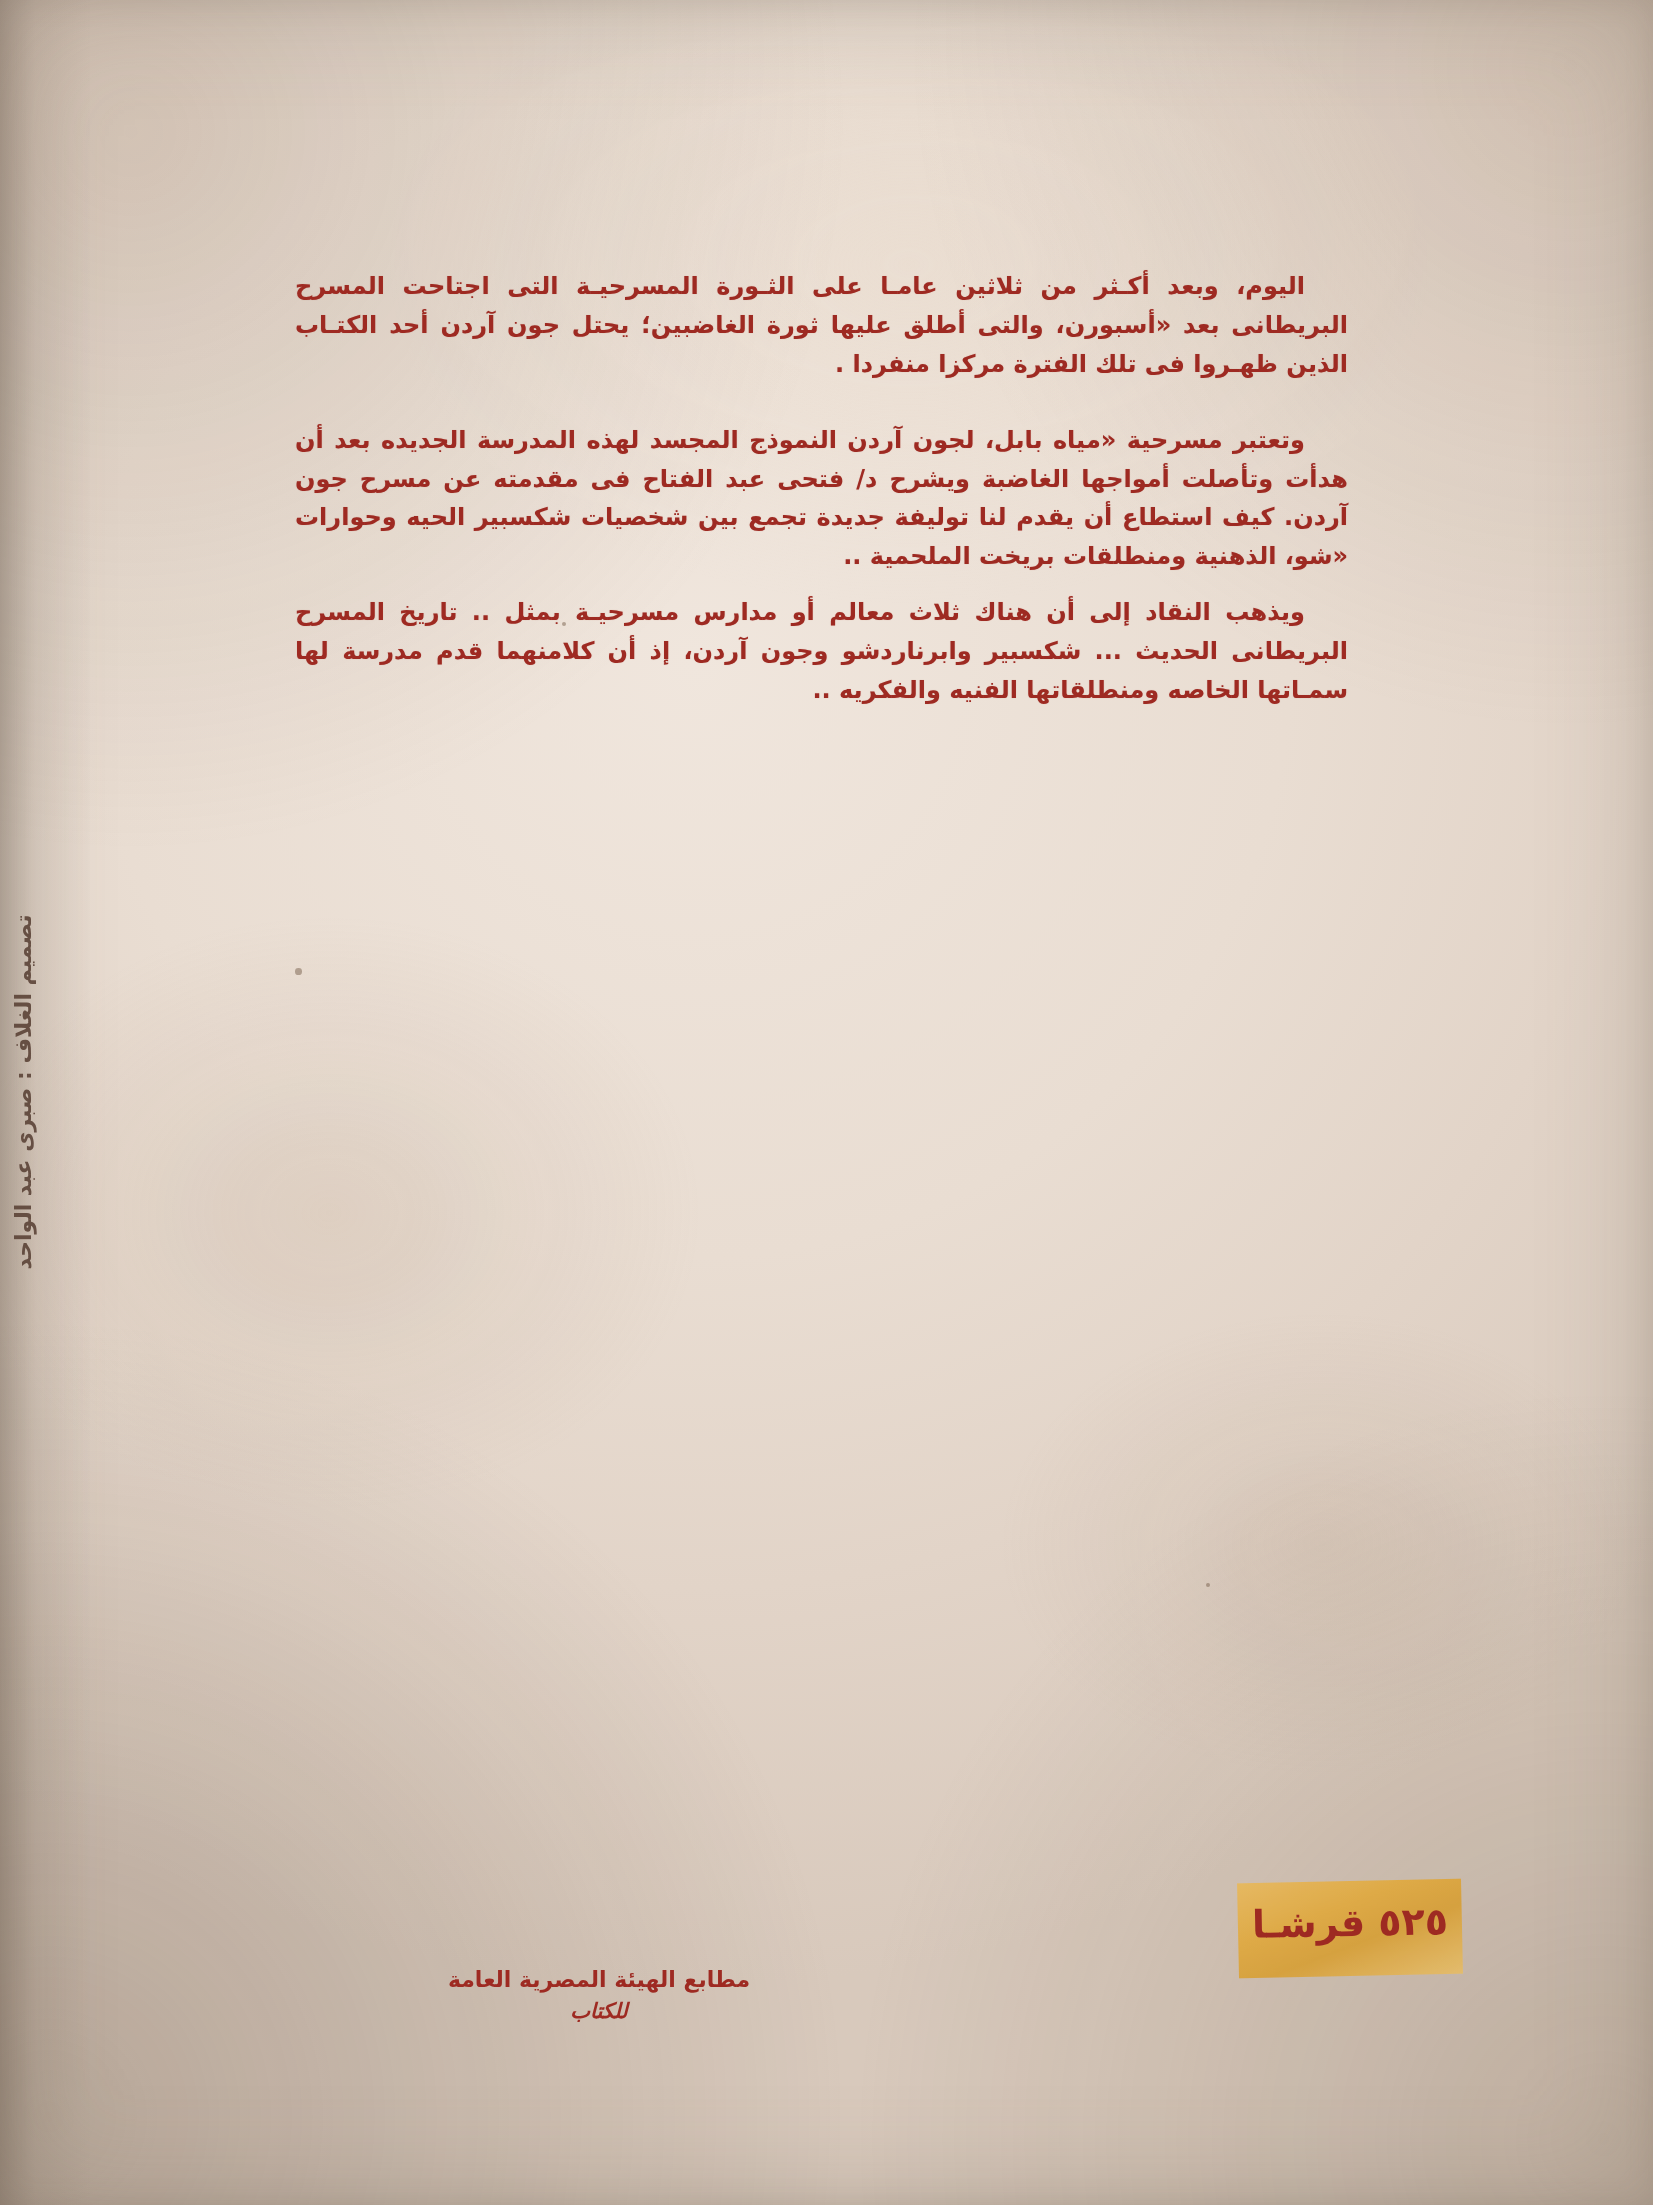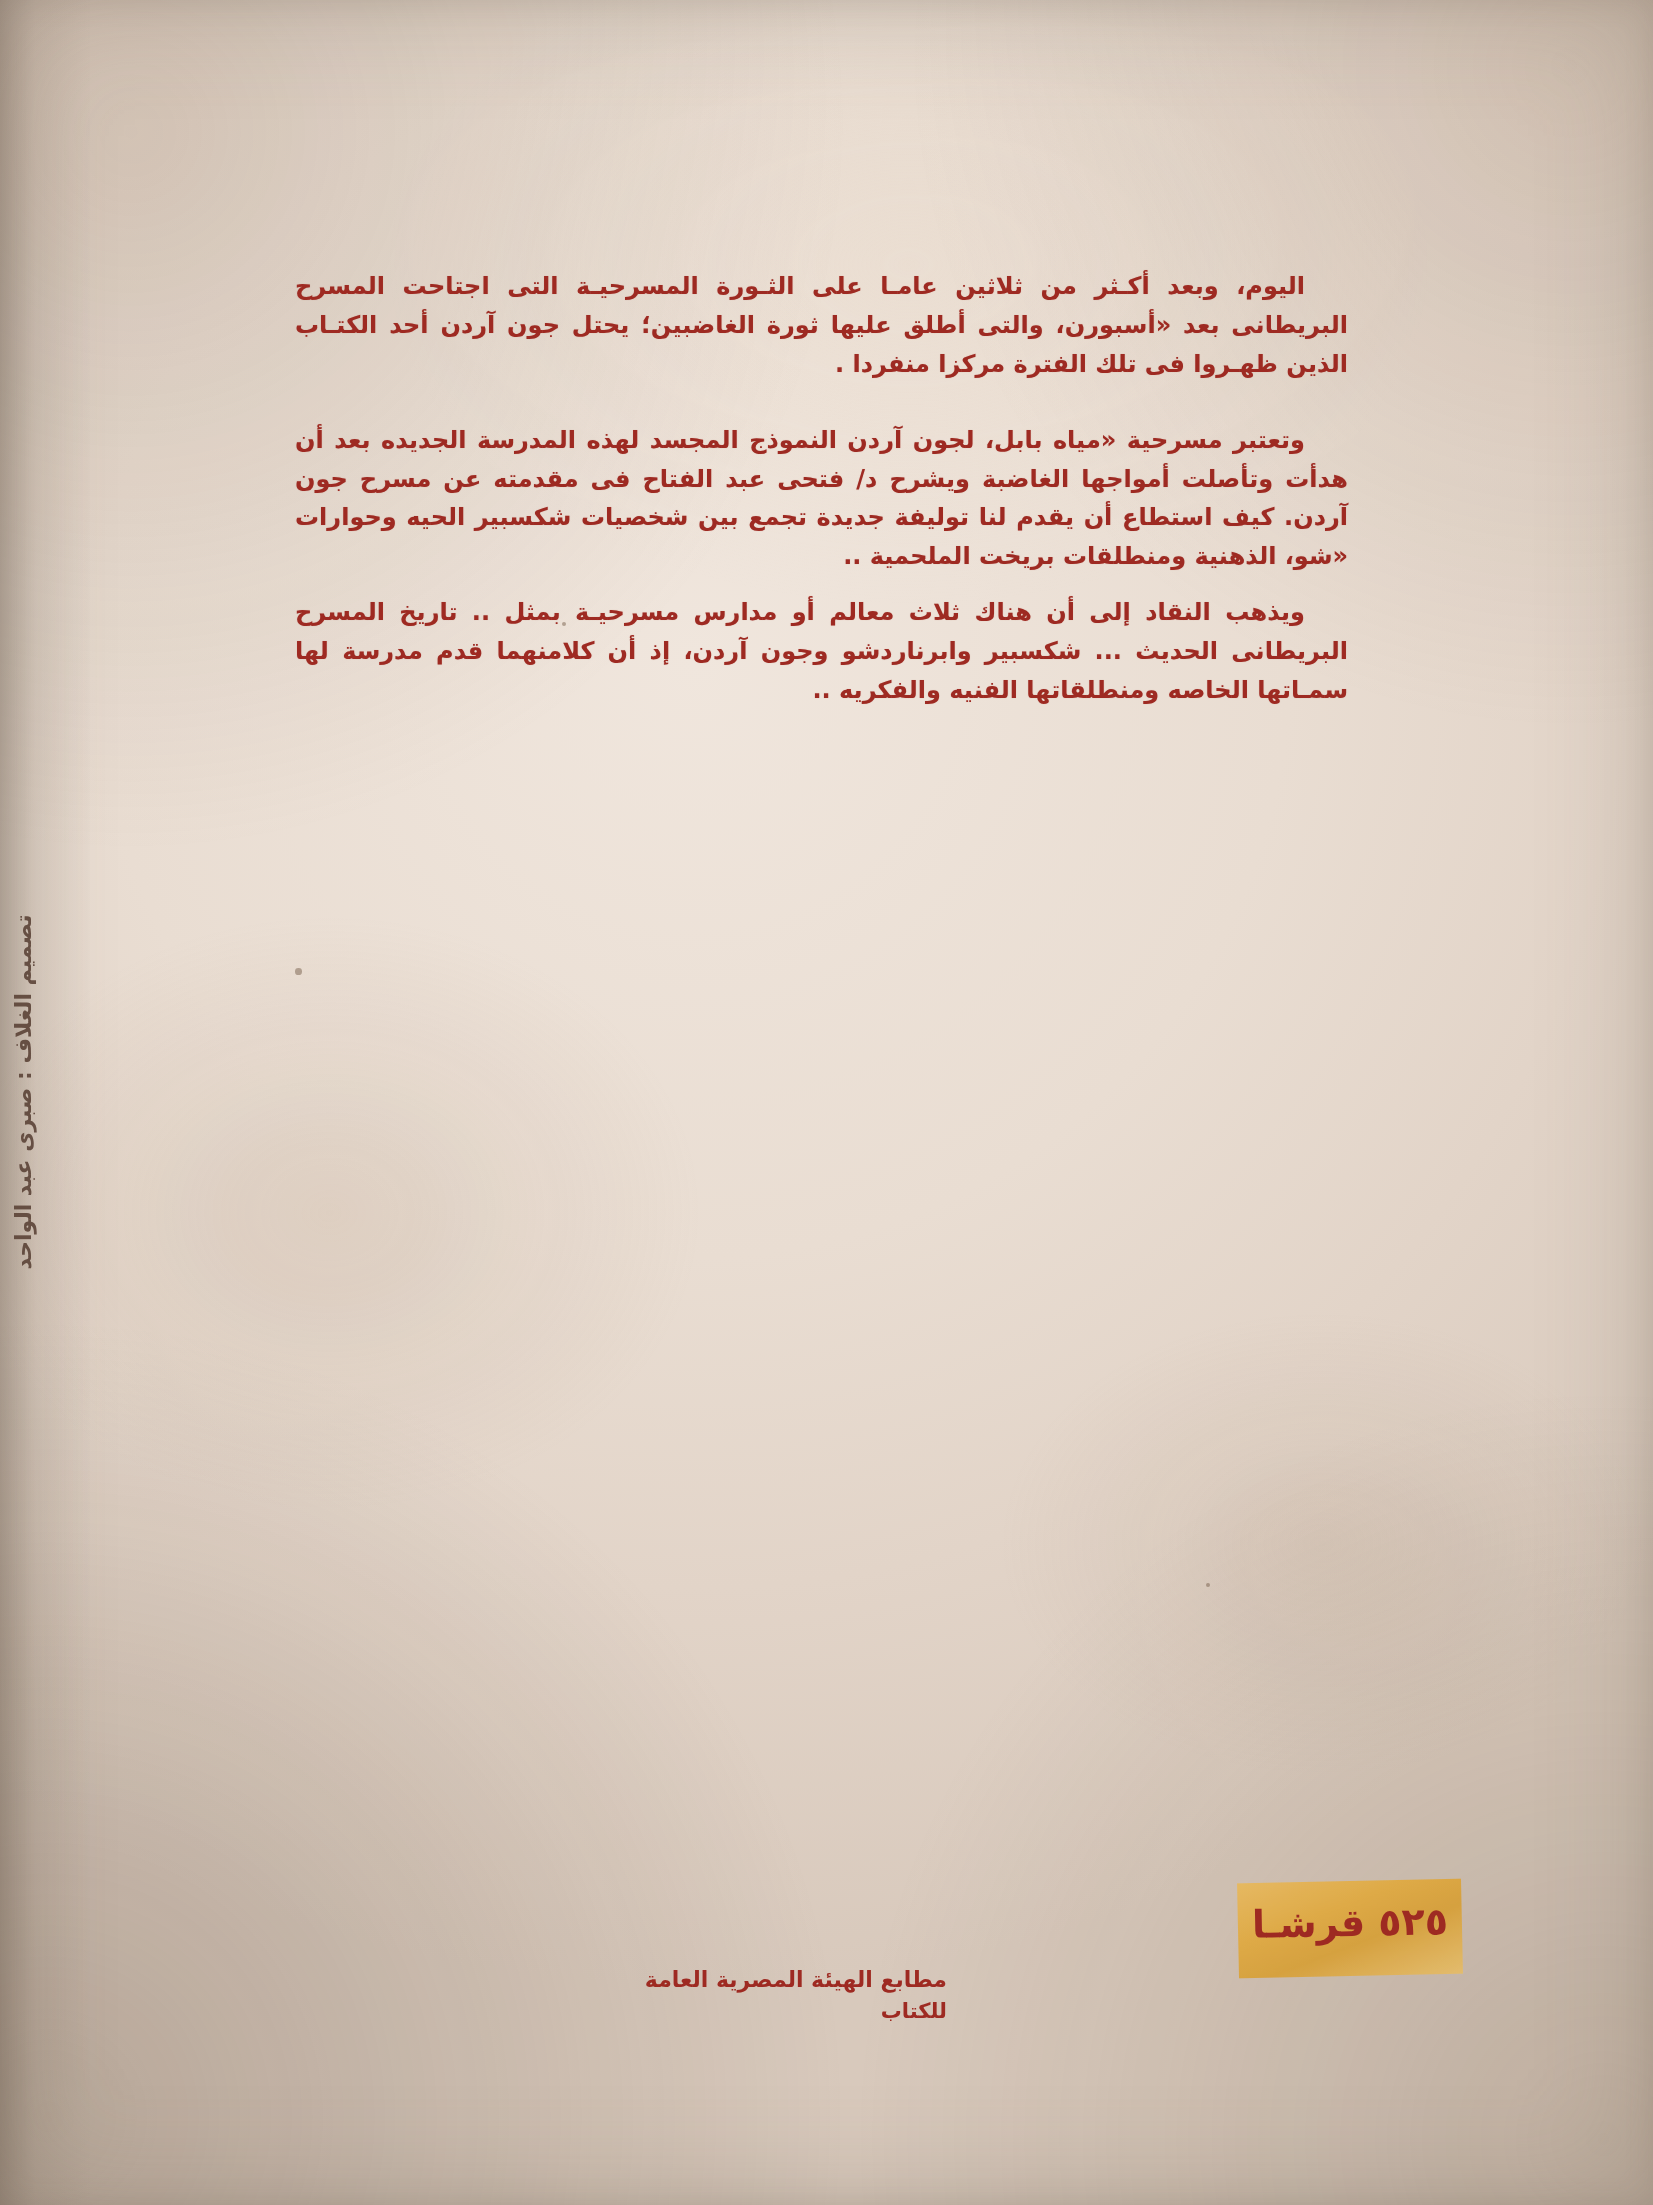--- a/index.html
+++ b/index.html
@@ -108,23 +108,24 @@
   }
 
   .imprint {
     position: absolute;
     right: 706px;
     top: 1963px;
     font-size: 22px;
     font-weight: 700;
     color: #9e2a22;
     line-height: 1.5;
+    text-align: center;
     width: 696px;
   }
-  .imprint .line2 { font-size: 21px; }
+  .imprint .line2 { font-size: 21px; font-style: italic; }
 
   .speck {
     position: absolute;
     background: rgba(120,95,75,0.5);
     border-radius: 50%;
   }
 </style>
 </head>
 <body>
 

